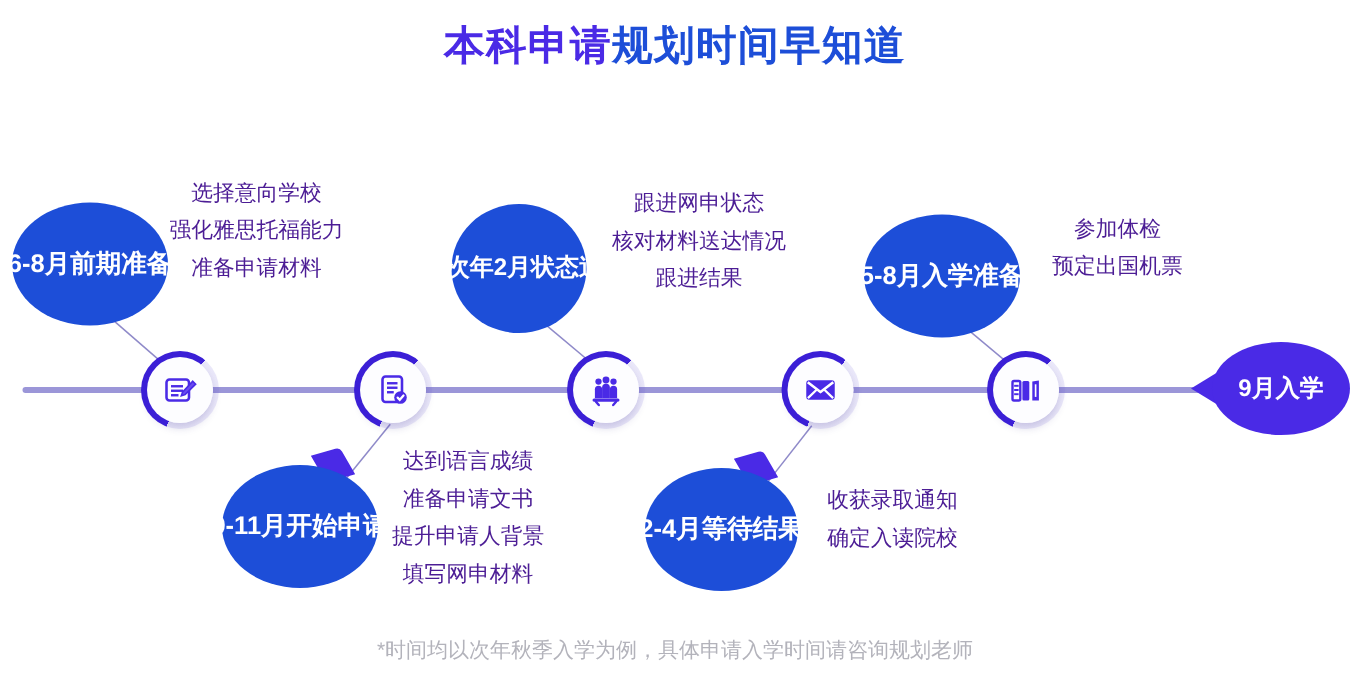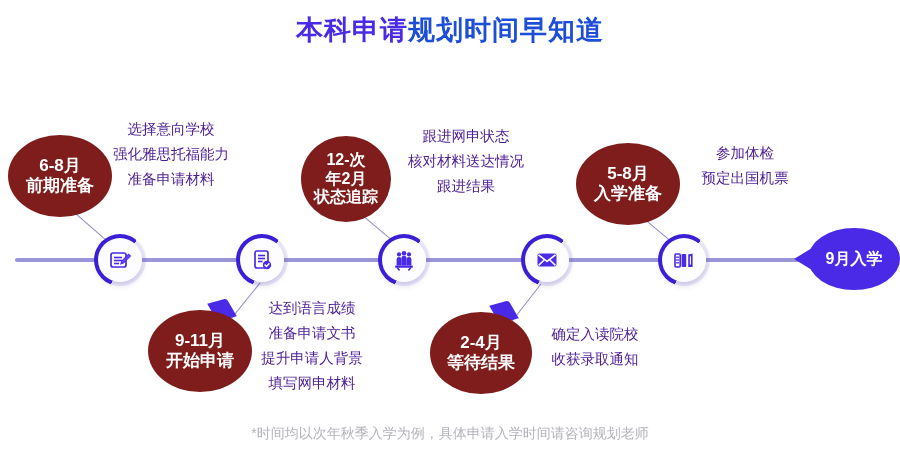--- a/index.html
+++ b/index.html
@@ -86,25 +86,25 @@
     position: absolute;
     background: #8f8ac9;
     height: 1.4px;
     transform-origin: 0 50%;
     z-index: 2;
   }
 
   
   .bubble {
     position: absolute;
-    background: #7f1d1d;
+    background: #1d4ed8;
     color: #ffffff;
     border-radius: 50%;
     display: flex;
-    flex-direction: column;
+    flex-direction: row;
     align-items: center;
     justify-content: center;
     font-weight: bold;
     line-height: 1.18;
     text-align: center;
     z-index: 6;
     white-space: nowrap;
   }
   .bubble .l1, .bubble .l2, .bubble .l3 { display: block; }
 
@@ -302,22 +302,22 @@
     <div>核对材料送达情况</div>
     <div>跟进结果</div>
   </div>
 
   <div class="tail tr" style="left:494px; top:302px;"></div>
   <div class="bubble" style="left:430px; top:312px; width:102px; height:82px; font-size:17px;">
     <span class="l1">2-4月</span>
     <span class="l2">等待结果</span>
   </div>
   <div class="desc" style="left:528px; top:322px; width:134px;">
+    <div>收获录取通知</div>
     <div>确定入读院校</div>
-    <div>收获录取通知</div>
   </div>
 
   <div class="tail br" style="left:629px; top:198px;"></div>
   <div class="bubble" style="left:576px; top:143px; width:104px; height:82px; font-size:17px;">
     <span class="l1">5-8月</span>
     <span class="l2">入学准备</span>
   </div>
   <div class="desc" style="left:678px; top:141px; width:134px;">
     <div>参加体检</div>
     <div>预定出国机票</div>

